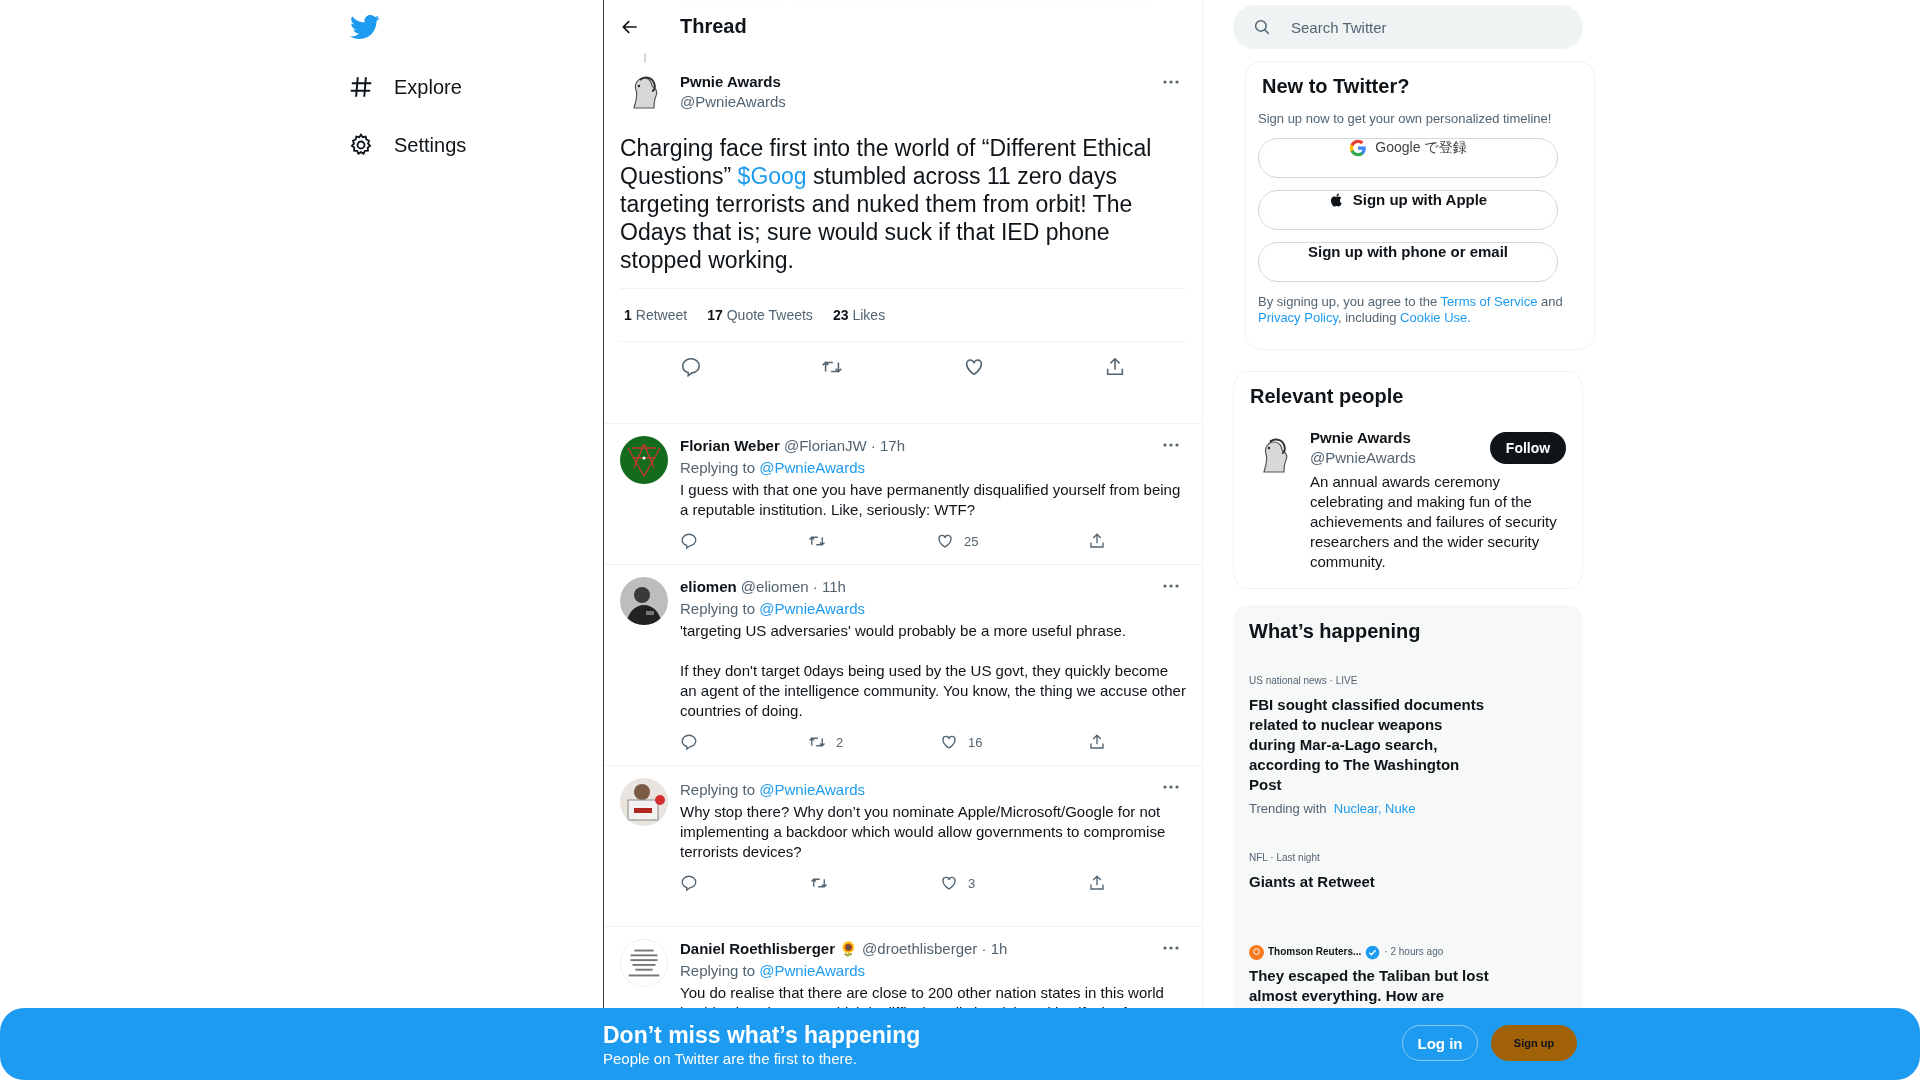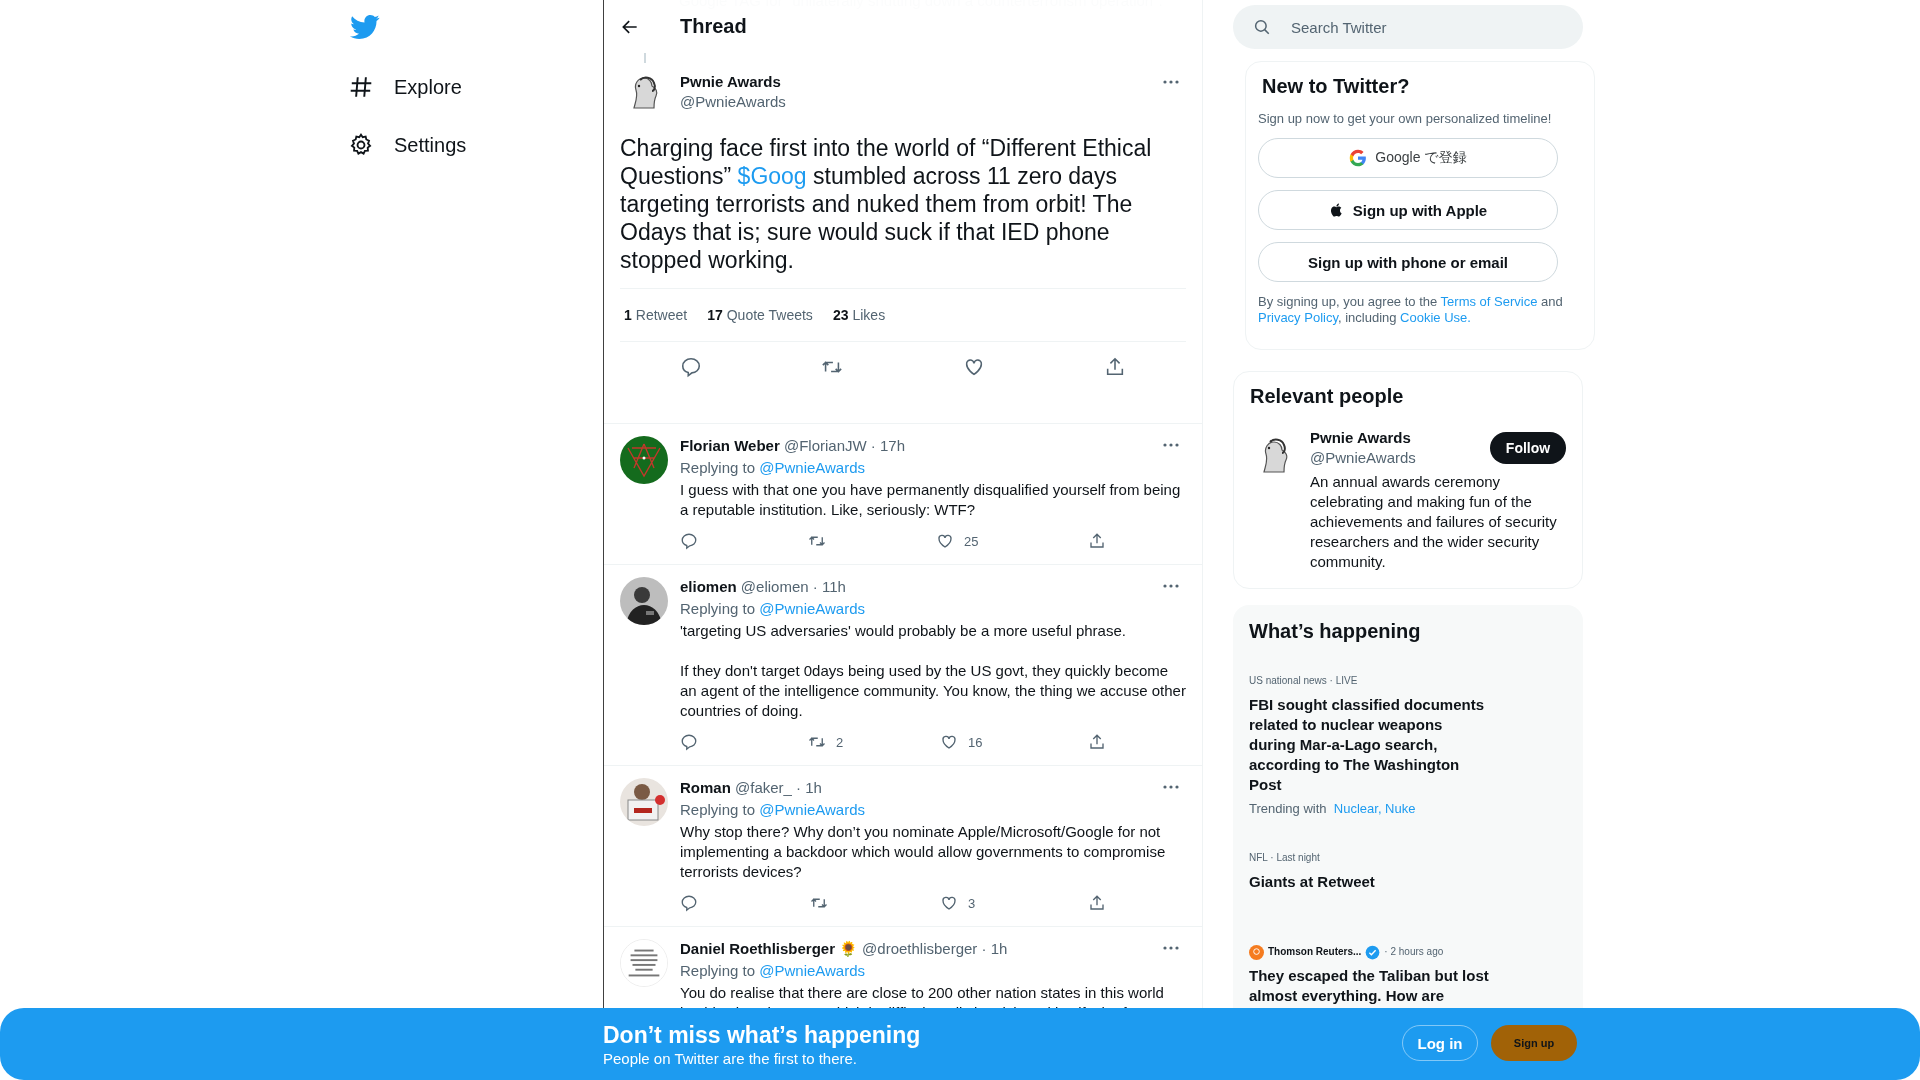--- a/index.html
+++ b/index.html
@@ -53,21 +53,21 @@
   .reply .more { right: 0; top: -3px; }
 
   
   .search { left: 1233px; top: 5px; width: 350px; height: 44px; border-radius: 22px; background: #eff3f4; display: flex; align-items: center; padding-left: 20px; }
   .search input { border: none; background: transparent; outline: none; font-size: 15px; color: #0f1419; margin-left: 20px; width: 260px; font-family: "Liberation Sans", sans-serif; }
   .search input::placeholder { color: #536471; }
 
   .card { position: absolute; left: 1233px; width: 350px; border: 1px solid #eff3f4; border-radius: 16px; background: #fff; }
   .card h3 { font-size: 20px; font-weight: 800; padding: 12px 16px 0 16px; line-height: 24px; }
   .card .sub { font-size: 13px; color: #536471; padding: 0 12px; margin-top: 13px; }
-  .signup-btn { margin: 0 12px; width: 300px; height: 40px; border: 1px solid #cfd9de; border-radius: 20px; display: flex; align-items: center; justify-content: center; gap: 8px; font-size: 15px; font-weight: 700; background: #fff; cursor: pointer; color: #0f1419; }
+  .signup-btn { margin: 0 12px; width: 300px; height: 40px; border: 1px solid #cfd9de; border-radius: 20px; display: flex; align-items: flex-start; justify-content: center; gap: 8px; font-size: 15px; font-weight: 700; background: #fff; cursor: pointer; color: #0f1419; }
   .signup-btn.google { font-weight: 400; color: #3c4043; font-size: 14px; }
   .legal { font-size: 13px; color: #536471; padding: 0 12px; line-height: 16px; }
 
   .person { position: relative; height: 160px; }
   .follow-btn { position: absolute; right: 16px; top: 0; width: 76px; height: 32px; border-radius: 16px; background: #0f1419; color: #fff; font-size: 14px; font-weight: 700; display: flex; align-items: center; justify-content: center; cursor: pointer; }
 
   .trends { background: #f7f9f9; border: none; }
   .trend { padding: 0 16px; cursor: pointer; }
   .trend .ctx { font-size: 10px; color: #536471; line-height: 16px; }
   .trend .ttl { font-size: 15px; font-weight: 700; line-height: 20px; margin-top: 6px; width: 240px; }
@@ -291,21 +291,20 @@
     <div class="more">
         <span>
           <svg width="18" height="6" viewBox="0 0 18 6">
             <circle cx="3" cy="3" r="1.6" fill="#536471"></circle>
             <circle cx="9" cy="3" r="1.6" fill="#536471"></circle>
             <circle cx="15" cy="3" r="1.6" fill="#536471"></circle>
           </svg>
         </span>
       </div>
     <div class="body">
-      <div class="r-head"><span class="nm">Roman</span> <span class="hd">@faker_</span> <span class="hd">· 1h</span></div>
       <div class="r-repl"><span>Replying to</span> <span class="link">@PwnieAwards</span></div>
       <div class="r-text">Why stop there? Why don’t you nominate Apple/Microsoft/Google for not implementing a backdoor which would allow governments to compromise terrorists devices?</div>
       <div class="r-actions">
         <span class="act" style="left:0">
             <svg width="18" height="18" viewBox="0 0 24 24" fill="none" stroke="#536471" stroke-width="1.8">
               <path d="M12 3c5 0 9 3.4 9 7.8 0 4.2-3.6 7.4-8 7.6l-4 3.1v-3.5C5.5 17 3 14.3 3 10.8 3 6.4 7 3 12 3z"></path>
             </svg>
           </span>
         <span class="act" style="left:130px">
             <svg width="18" height="18" viewBox="0 0 24 24" fill="none" stroke="#536471" stroke-width="1.8">

